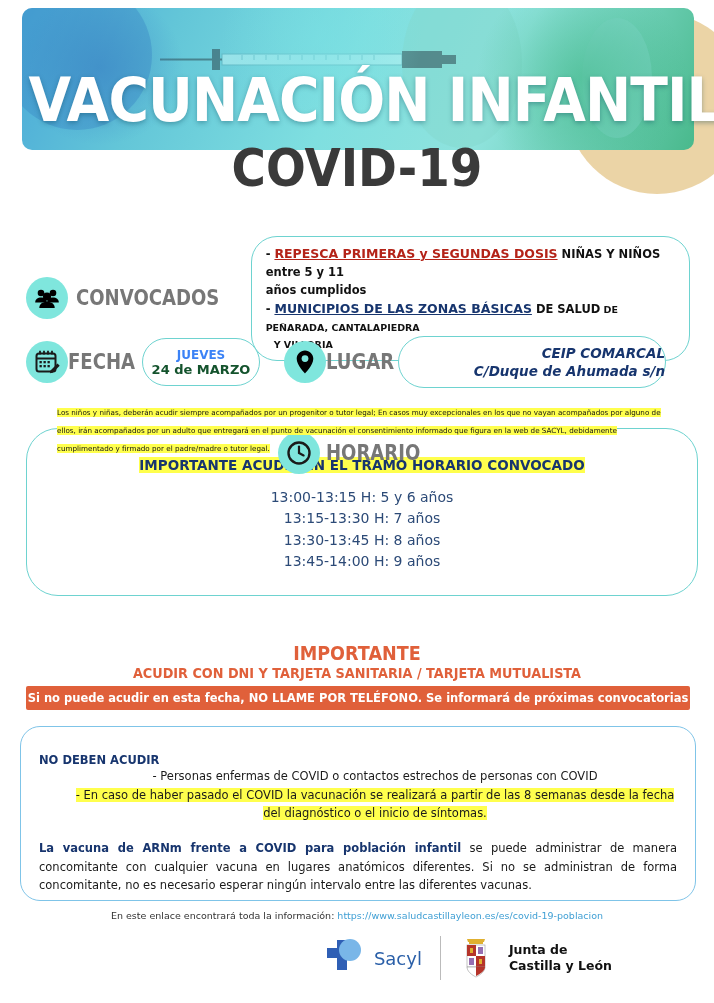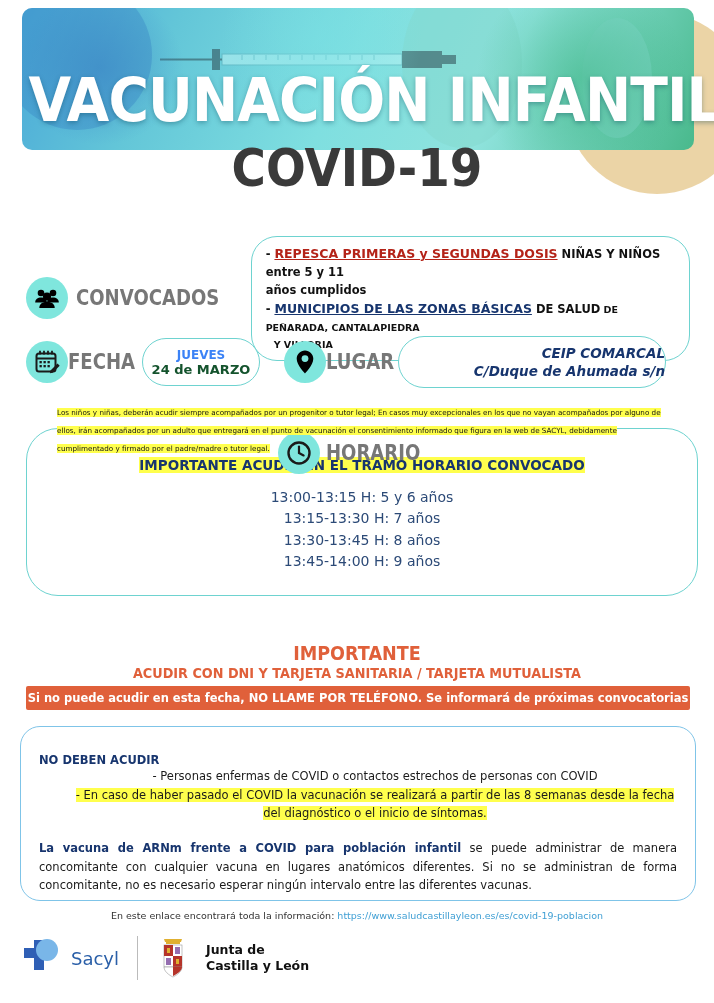--- a/index.html
+++ b/index.html
@@ -214,22 +214,22 @@
   }
   .nd-para b{color:#17356e;}
 
   
   .foot-link{
     position:absolute;left:0;top:910px;width:714px;text-align:center;
     font-family:"DejaVu Sans",sans-serif;font-size:9.5px;color:#333;
   }
   .foot-link a{color:#3f9fd4;text-decoration:none;}
   .logos{
-    position:absolute;left:16px;top:936px;width:602px;
-    display:flex;align-items:center;justify-content:flex-start;gap:18px;
+    position:absolute;left:10px;top:936px;width:602px;
+    display:flex;align-items:center;justify-content:flex-end;gap:18px;
   }
   .sacyl-wrap{display:flex;align-items:center;gap:5px;}
   .sacyl-txt{
     font-family:"DejaVu Sans",sans-serif;font-size:18px;color:#2a5fa8;font-weight:normal;
   }
   .divider-v{width:1px;height:44px;background:#bbbbbb;}
   .junta-wrap{display:flex;align-items:center;gap:16px;}
   .junta-txt{
     font-family:"DejaVu Sans",sans-serif;font-weight:bold;
     font-size:12.5px;color:#111;line-height:1.25;

